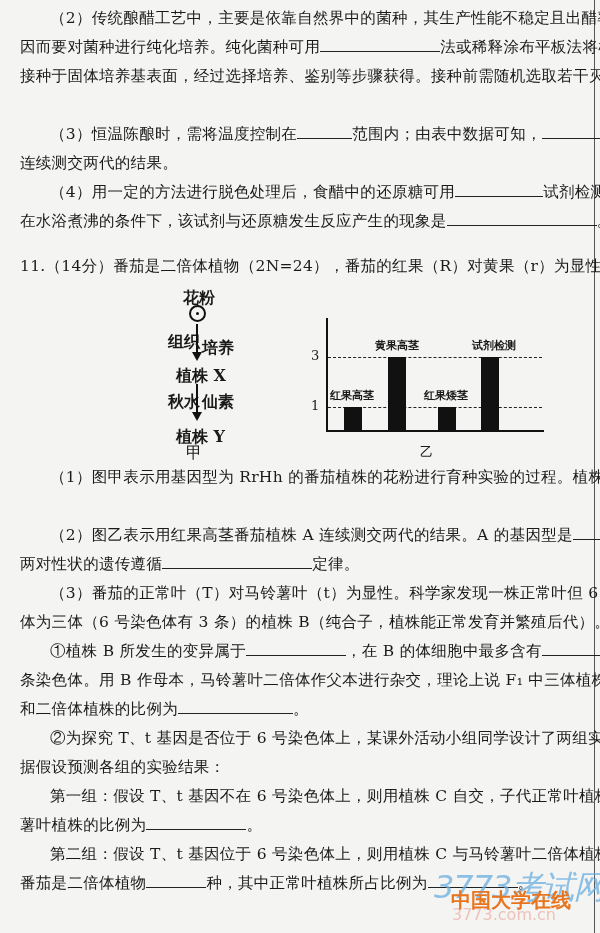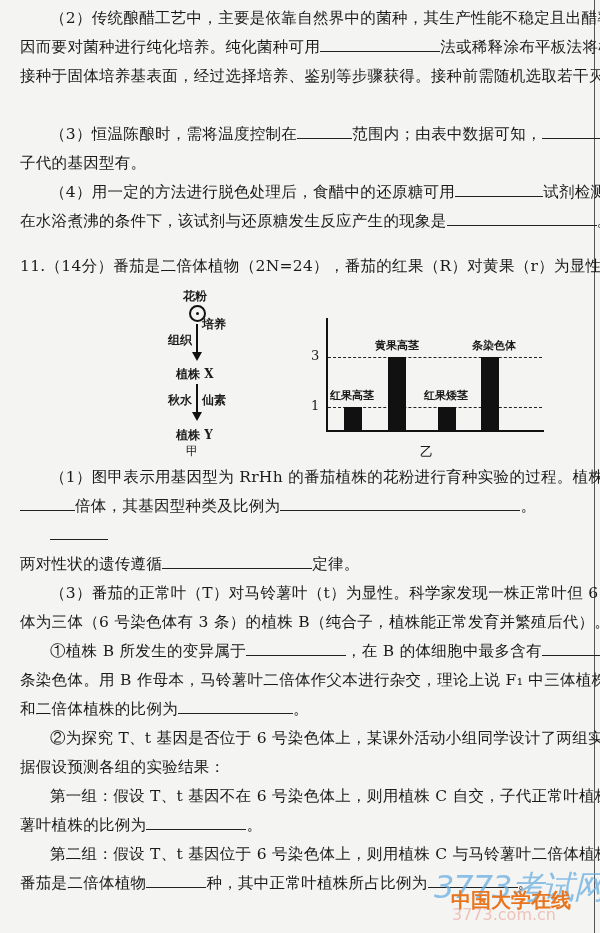--- a/index.html
+++ b/index.html
@@ -4,21 +4,21 @@
 <style>
   html,body{margin:0;padding:0;}
   body{width:600px;height:933px;background:#f4f4f2;position:relative;overflow:hidden;
        font-family:"DejaVu Serif","Liberation Serif",serif;color:#1a1a1a;}
   .page{position:absolute;left:0;top:0;width:600px;height:933px;}
   .rborder{position:absolute;left:594px;top:0;width:1px;height:933px;background:#555;}
   .line{position:absolute;left:20px;white-space:nowrap;font-size:15.5px;letter-spacing:0.3px;line-height:20px;}
   .ind{left:50px;}
   .blank{display:inline-block;border-bottom:1px solid #222;height:14px;vertical-align:baseline;}
   
-  .dj{position:absolute;font-size:12px;font-weight:bold;}
+  .dj{position:absolute;font-size:16px;font-weight:bold;}
   .circle{position:absolute;width:13px;height:13px;border:2px solid #111;border-radius:50%;}
   .dot{position:absolute;width:3px;height:3px;background:#111;border-radius:50%;}
   .arrow{position:absolute;width:2px;background:#111;}
   .head{position:absolute;width:0;height:0;border-left:5px solid transparent;border-right:5px solid transparent;border-top:9px solid #111;}
   
   .axis-y{position:absolute;width:1.5px;background:#111;}
   .axis-x{position:absolute;height:1.5px;background:#111;}
   .dash{position:absolute;height:0;border-top:1.5px dashed #222;}
   .bar{position:absolute;background:#111;}
   .tick{position:absolute;font-size:13px;}
@@ -36,39 +36,39 @@
 
   <div class="line ind" style="top:8px">（2）传统酿醋工艺中，主要是依靠自然界中的菌种，其生产性能不稳定且出醋率低，</div>
   <div class="line" style="top:37px">
     <span>因而要对菌种进行纯化培养。纯化菌种可用</span><span class="blank" style="width:120px"></span><span>法或稀释涂布平板法将样本</span>
   </div>
   <div class="line" style="top:66px">接种于固体培养基表面，经过选择培养、鉴别等步骤获得。接种前需随机选取若干灭菌后</div>
 
   <div class="line ind" style="top:124px">
     <span>（3）恒温陈酿时，需将温度控制在</span><span class="blank" style="width:55px"></span><span>范围内；由表中数据可知，</span><span class="blank" style="width:80px"></span>
   </div>
-  <div class="line" style="top:153px">子代的基因型有。</div>
+  <div class="line" style="top:153px">连续测交两代的结果。</div>
 
   <div class="line ind" style="top:182px">
     <span>（4）用一定的方法进行脱色处理后，食醋中的还原糖可用</span><span class="blank" style="width:88px"></span><span>试剂检测，</span>
   </div>
   <div class="line" style="top:211px">
     <span>在水浴煮沸的条件下，该试剂与还原糖发生反应产生的现象是</span><span class="blank" style="width:150px"></span><span>。</span>
   </div>
 
   <div class="line" style="top:256px">11.（14分）番茄是二倍体植物（2N=24），番茄的红果（R）对黄果（r）为显性，高茎（H）</div>
 
   <div>
     <div class="dj" style="left:183px;top:288px">花粉</div>
     <div class="circle" style="left:189px;top:305px"></div>
     <div class="dot" style="left:196px;top:312px"></div>
     <div class="dj" style="left:168px;top:332px">组织</div>
     <div class="arrow" style="left:196px;top:324px;height:30px"></div>
     <div class="head" style="left:192px;top:352px"></div>
-    <div class="dj" style="left:202px;top:316px">培养</div>
+    <div class="dj" style="left:202px;top:338px">培养</div>
     <div class="dj" style="left:176px;top:366px">植株 X</div>
     <div class="dj" style="left:168px;top:392px">秋水</div>
     <div class="arrow" style="left:196px;top:384px;height:30px"></div>
     <div class="head" style="left:192px;top:412px"></div>
     <div class="dj" style="left:202px;top:392px">仙素</div>
     <div class="dj" style="left:176px;top:427px">植株 Y</div>
     <div class="dj" style="left:186px;top:443px;font-weight:normal">甲</div>
   </div>
 
   <div>
@@ -80,31 +80,28 @@
     <div class="tick" style="left:311px;top:398px">1</div>
 
     <div class="bar" style="left:344px;top:407px;width:18px;height:23px"></div>
     <div class="bar" style="left:388px;top:357px;width:18px;height:73px"></div>
     <div class="bar" style="left:438px;top:407px;width:18px;height:23px"></div>
     <div class="bar" style="left:481px;top:357px;width:18px;height:73px"></div>
 
     <div class="blabel" style="left:330px;top:388px">红果高茎</div>
     <div class="blabel" style="left:375px;top:338px">黄果高茎</div>
     <div class="blabel" style="left:424px;top:388px">红果矮茎</div>
-    <div class="blabel" style="left:472px;top:338px">条染色体</div>
+    <div class="blabel" style="left:472px;top:338px">试剂检测</div>
     <div class="dj" style="left:420px;top:443px;font-weight:normal;font-size:13px">乙</div>
   </div>
 
   <div class="line ind" style="top:467px">（1）图甲表示用基因型为 RrHh 的番茄植株的花粉进行育种实验的过程。植株 X 为</div>
-  <div class="line" style="top:496px">
-    <span class="blank" style="width:55px"></span><span>倍体，其基因型种类及比例为</span><span class="blank" style="width:240px"></span><span>。</span>
-  </div>
 
   <div class="line ind" style="top:525px">
-    <span class="blank" style="width:58px"></span>
+    <span>（2）图乙表示用红果高茎番茄植株 A 连续测交两代的结果。A 的基因型是</span><span class="blank" style="width:58px"></span>
   </div>
   <div class="line" style="top:554px">
     <span>两对性状的遗传遵循</span><span class="blank" style="width:150px"></span><span>定律。</span>
   </div>
 
   <div class="line ind" style="top:583px">（3）番茄的正常叶（T）对马铃薯叶（t）为显性。科学家发现一株正常叶但 6 号染色</div>
   <div class="line" style="top:612px">体为三体（6 号染色体有 3 条）的植株 B（纯合子，植株能正常发育并繁殖后代）。</div>
   <div class="line ind" style="top:641px">
     <span>①植株 B 所发生的变异属于</span><span class="blank" style="width:100px"></span><span>，在 B 的体细胞中最多含有</span><span class="blank" style="width:70px"></span>
   </div>

